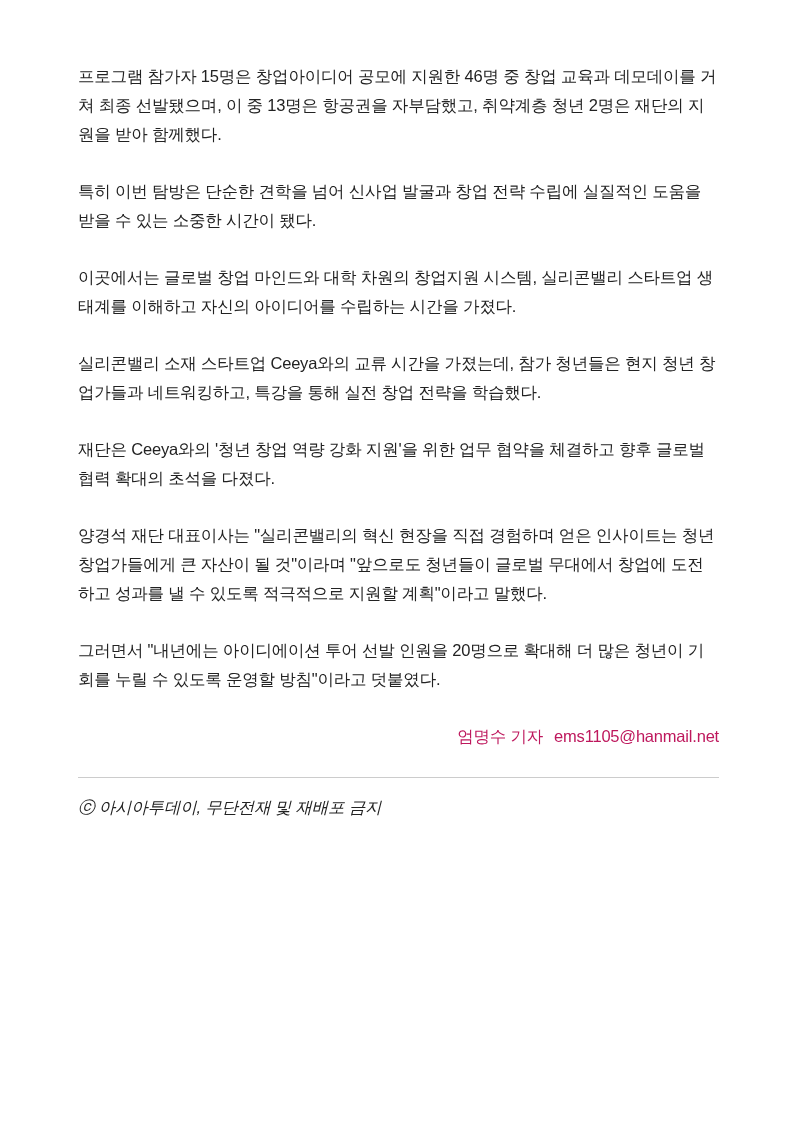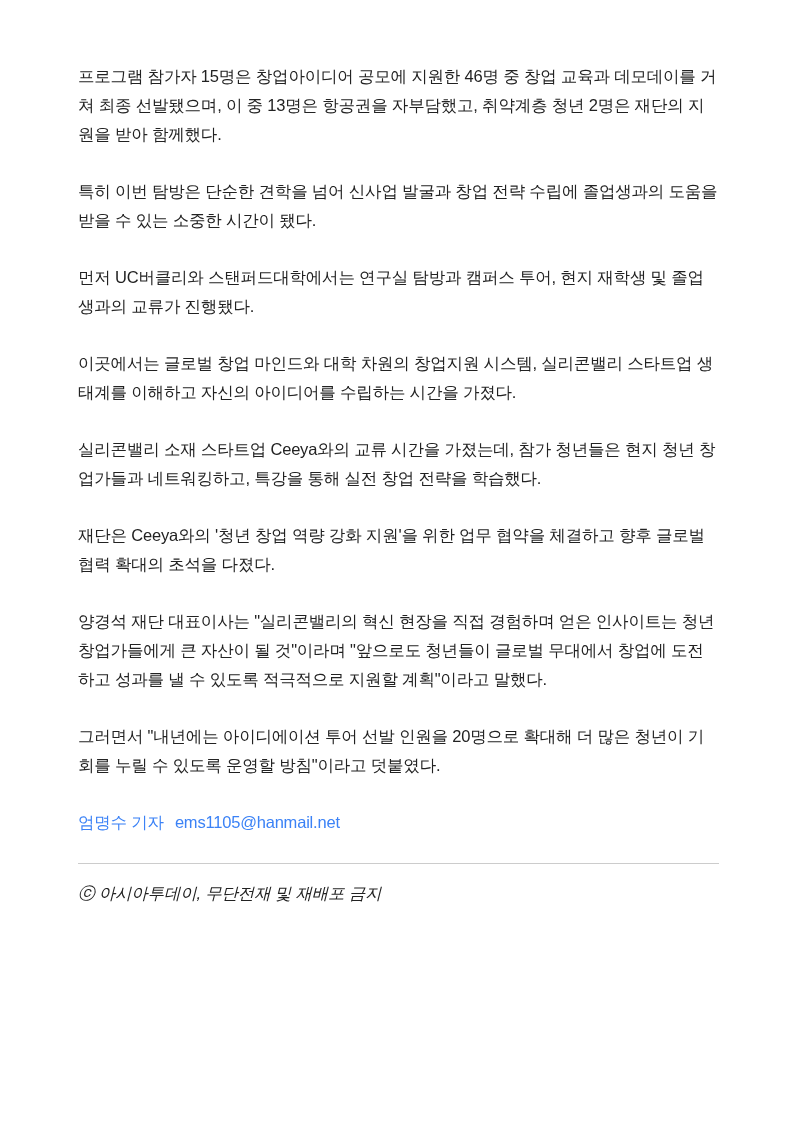--- a/index.html
+++ b/index.html
@@ -25,25 +25,25 @@
     margin: 0 0 28px 0;
     font-size: 16.5px;
     line-height: 29px;
     letter-spacing: -0.2px;
     color: #222222;
     word-break: normal;
     line-break: anywhere;
   }
   .byline {
     margin: 6px 0 0 0;
-    text-align: left;
+    text-align: right;
     font-size: 16.5px;
     line-height: 29px;
     letter-spacing: -0.2px;
-    color: #3b82f6;
+    color: #be185d;
   }
   .byline .email {
     margin-left: 11px;
   }
   .divider {
     border: none;
     border-top: 1px solid #cccccc;
     margin: 26px 0 0 0;
     height: 0;
   }
@@ -56,22 +56,21 @@
     font-style: italic;
   }
 </style>
 </head>
 <body>
 
 <div class="page">
 
   <div class="article-body">
       <p class="para">프로그램 참가자 15명은 창업아이디어 공모에 지원한 46명 중 창업 교육과 데모데이를 거쳐 최종 선발됐으며, 이 중 13명은 항공권을 자부담했고, 취약계층 청년 2명은 재단의 지원을 받아 함께했다.</p>
-      <p class="para">특히 이번 탐방은 단순한 견학을 넘어 신사업 발굴과 창업 전략 수립에 졸업생과의 도움을 받을 수 있는 소중한 시간이 됐다.</p>
-      <p class="para">먼저 UC버클리와 스탠퍼드대학에서는 연구실 탐방과 캠퍼스 투어, 현지 재학생 및 졸업생과의 교류가 진행됐다.</p>
+      <p class="para">특히 이번 탐방은 단순한 견학을 넘어 신사업 발굴과 창업 전략 수립에 실질적인 도움을 받을 수 있는 소중한 시간이 됐다.</p>
       <p class="para">이곳에서는 글로벌 창업 마인드와 대학 차원의 창업지원 시스템, 실리콘밸리 스타트업 생태계를 이해하고 자신의 아이디어를 수립하는 시간을 가졌다.</p>
       <p class="para">실리콘밸리 소재 스타트업 Ceeya와의 교류 시간을 가졌는데, 참가 청년들은 현지 청년 창업가들과 네트워킹하고, 특강을 통해 실전 창업 전략을 학습했다.</p>
       <p class="para">재단은 Ceeya와의 '청년 창업 역량 강화 지원'을 위한 업무 협약을 체결하고 향후 글로벌 협력 확대의 초석을 다졌다.</p>
       <p class="para">양경석 재단 대표이사는 "실리콘밸리의 혁신 현장을 직접 경험하며 얻은 인사이트는 청년 창업가들에게 큰 자산이 될 것"이라며 "앞으로도 청년들이 글로벌 무대에서 창업에 도전하고 성과를 낼 수 있도록 적극적으로 지원할 계획"이라고 말했다.</p>
       <p class="para">그러면서 "내년에는 아이디에이션 투어 선발 인원을 20명으로 확대해 더 많은 청년이 기회를 누릴 수 있도록 운영할 방침"이라고 덧붙였다.</p>
     </div>
 
   <div class="byline">
     <span>엄명수 기자</span><span class="email">ems1105@hanmail.net</span>
   </div>

